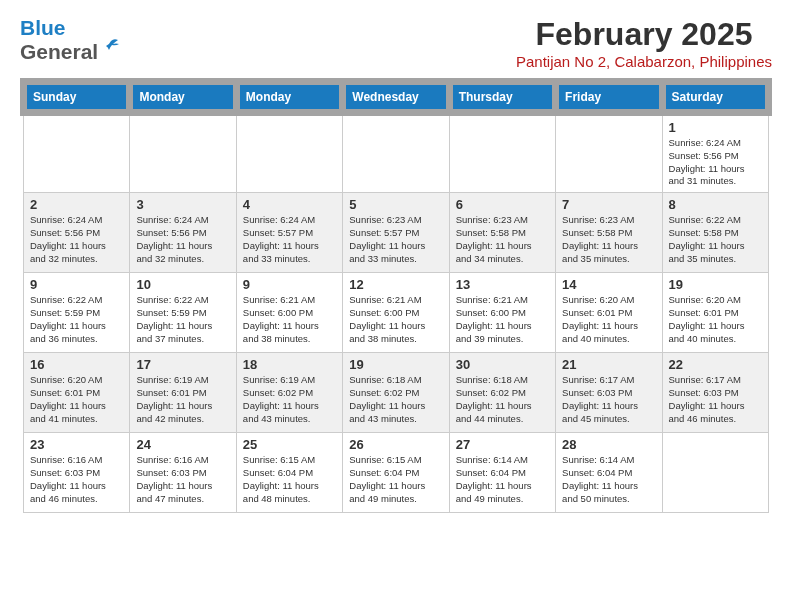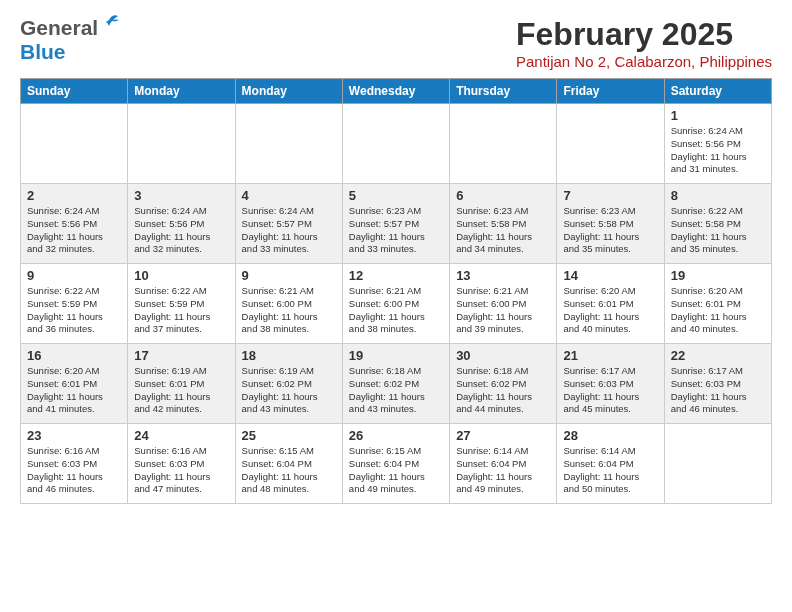--- a/index.html
+++ b/index.html
@@ -10,21 +10,21 @@
       min-height: 612px;
       padding: 16px 20px;
     }
     .header-area {
       display: flex;
       justify-content: space-between;
       align-items: flex-start;
       margin-bottom: 8px;
     }
     .title-area {
-      text-align: left;
+      text-align: center;
     }
     .month-title {
       font-size: 32px;
       font-weight: bold;
       color: #333;
     }
     .location-title {
       font-size: 15px;
       color: #b91c1c;
     }
@@ -33,21 +33,21 @@
       border-collapse: collapse;
       font-size: 11px;
     }
     .calendar-table th {
       background-color: #1a7abf;
       color: white;
       text-align: left;
       padding: 5px 6px;
       font-size: 12px;
       font-weight: bold;
-      border: 1px solid #a3a3a3;
+      border: 7px solid #a3a3a3;
     }
     .calendar-table td {
       border: 1px solid #ccc;
       vertical-align: top;
       padding: 4px 6px;
       width: calc(100% / 7);
       height: 80px;
     }
     .day-number {
       font-size: 13px;
@@ -75,27 +75,27 @@
     }
     .logo-gen { color: #555; font-size: 21px; font-weight: bold; }
     .logo-blue-text { color: #1e7fc4; font-size: 21px; font-weight: bold; }
   </style>
 </head>
 <body>
 
 <div class="header-area">
   <div class="logo-wrap">
     <div>
+      <div><span class="logo-blue-text">Blue</span></div>
       <div style="display:flex;align-items:center;">
         <span class="logo-gen">General</span>
         <svg width="22" height="22" viewBox="0 0 22 22" style="margin-left:2px;margin-top:-8px;">
           <path d="M11 4 Q14 1 18 3 Q15 5 13 7 Q16 6 19 7 Q16 9 12 8 Q10 10 9 13 Q8 10 6 9 Q9 8 11 4Z" fill="#1e7fc4"></path>
         </svg>
       </div>
-      <div><span class="logo-blue-text">Blue</span></div>
     </div>
   </div>
   <div class="title-area">
     <div class="month-title">February 2025</div>
     <div class="location-title">Pantijan No 2, Calabarzon, Philippines</div>
   </div>
 </div>
 
 <table class="calendar-table">
   <thead>

